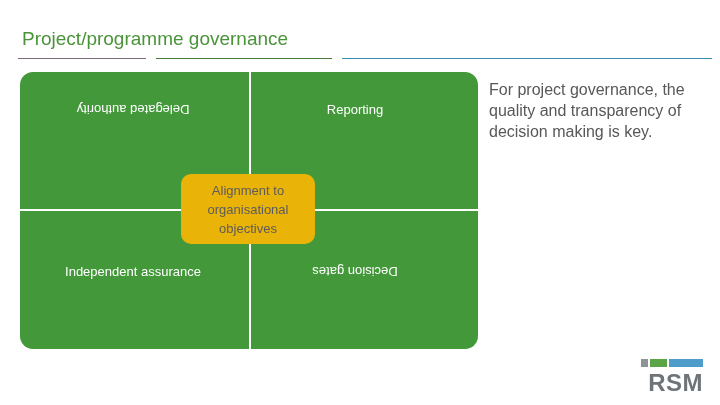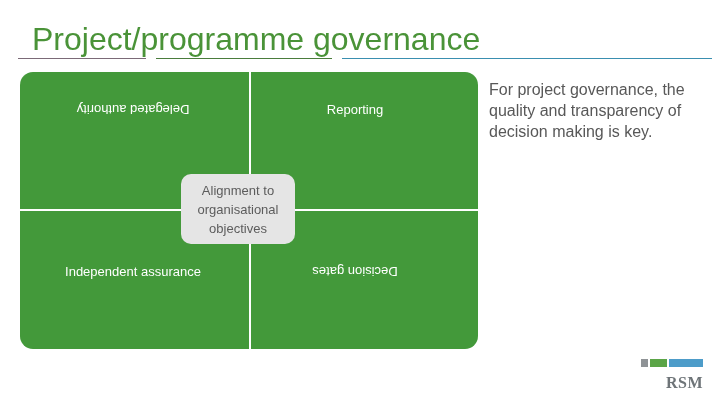--- a/index.html
+++ b/index.html
@@ -12,23 +12,23 @@
     height: 405px;
     position: relative;
     overflow: hidden;
     font-family: "Liberation Sans", sans-serif;
     -webkit-font-smoothing: antialiased;
   }
 
   
   .slide-title {
     position: absolute;
-    left: 32px;
+    left: 22px;
     top: 24px;
-    font-size: 32px;
+    font-size: 19px;
     line-height: 30px;
     color: #4a9338;
     white-space: nowrap;
     letter-spacing: 0px;
   }
 
   
   .divider {
     position: absolute;
     left: 18px;
@@ -83,23 +83,23 @@
   .quad-tl { left: 18px;  top: 24px;  transform: rotate(180deg); }
   .quad-tr { left: 240px; top: 24px; }
   .quad-bl { left: 18px;  top: 186px; }
   .quad-br { left: 240px; top: 186px; transform: rotate(180deg); }
 
   
   .centre-box {
     position: absolute;
     left: 161px;
     top: 102px;
-    width: 114px;
+    width: 134px;
     height: 70px;
-    background: #e5e5e5;
+    background: #eab308;
     border-radius: 10px;
     display: flex;
     align-items: center;
     justify-content: center;
   }
   .centre-box-text {
     color: #5c5c5c;
     font-size: 13px;
     line-height: 19px;
     text-align: center;
@@ -131,27 +131,26 @@
     height: 8px;
   }
   .logo-bar-grey  { left: 0px;  width: 7px;  background: #8f9396; }
   .logo-bar-green { left: 9px;  width: 17px; background: #5ba547; }
   .logo-bar-blue  { left: 28px; width: 34px; background: #4d9cc9; }
   .logo-word {
     position: absolute;
     left: 0;
     top: 11px;
     width: 62px;
-    font-size: 16px;
+    font-size: 24px;
     line-height: 26px;
     font-weight: bold;
     color: #6e7478;
     letter-spacing: 0.5px;
     text-align: right;
-    font-family: Liberation Serif, serif;
   }
 </style>
 </head>
 <body>
 
 <div class="slide-title">Project/programme governance</div>
 
 <div class="divider">
   <div class="seg seg-a"></div>
   <div class="seg seg-b"></div>

